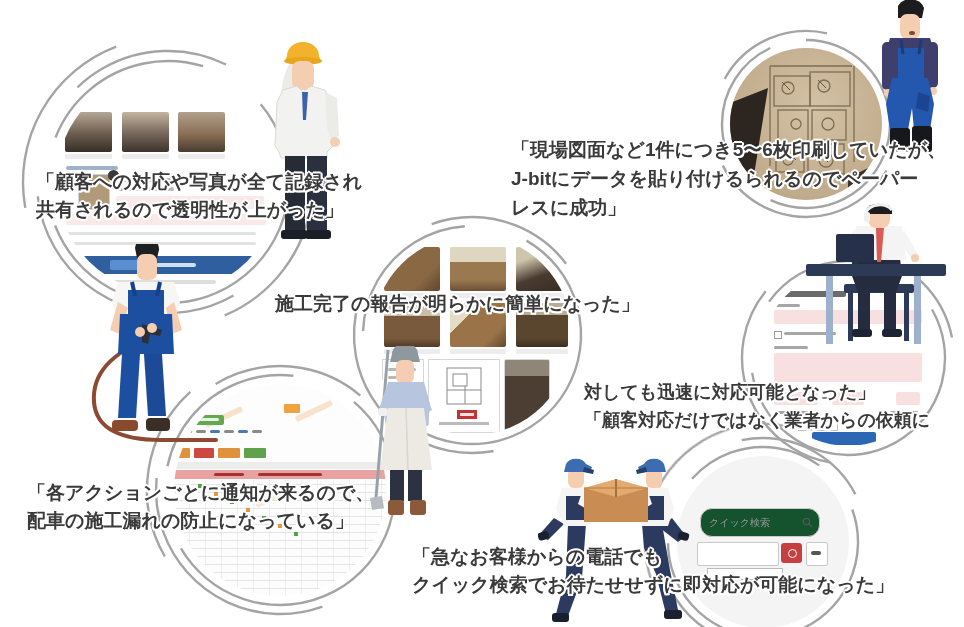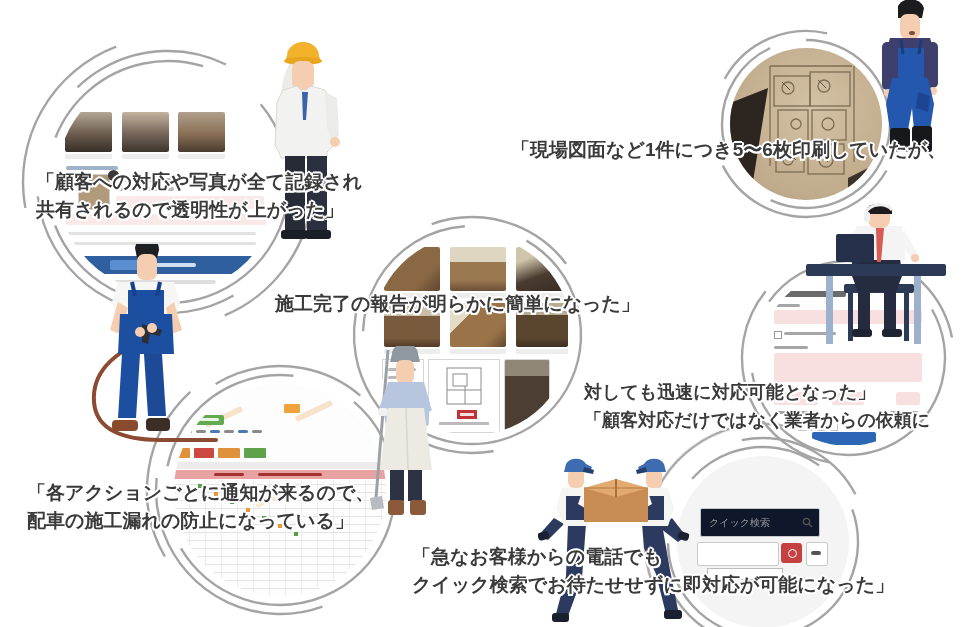--- a/index.html
+++ b/index.html
@@ -174,21 +174,21 @@
     <div class="abs" style="left:24px;top:100px;width:4px;height:4px;background:#55a045;"></div>
     <div class="abs" style="left:40px;top:108px;width:4px;height:4px;background:#e8953c;"></div>
     <div class="abs" style="left:56px;top:116px;width:4px;height:4px;background:#55a045;"></div>
     <div class="abs" style="left:72px;top:124px;width:4px;height:4px;background:#e8953c;"></div>
     <div class="abs" style="left:88px;top:132px;width:4px;height:4px;background:#55a045;"></div>
     <div class="abs" style="left:104px;top:140px;width:4px;height:4px;background:#e8953c;"></div>
     <div class="abs" style="left:120px;top:148px;width:4px;height:4px;background:#55a045;"></div>
   </div>
 
   <div class="shot" style="left:677px;top:456px;width:172px;height:172px;background:#f4f4f4;">
-    <div class="abs" style="left:23px;top:52px;width:118px;height:27px;background:#0f172a;border:1px solid #c9c9c9;border-radius:2px;">
+    <div class="abs" style="left:23px;top:52px;width:118px;height:27px;background:#14532d;border:1px solid #c9c9c9;border-radius:12px;">
       <span class="abs" style="left:8px;top:7px;font-size:10px;color:#9a9a9a;">クイック検索</span>
       <svg class="abs" style="right:6px;top:8px;" width="11" height="11" viewBox="0 0 11 11">
         <circle cx="4.5" cy="4.5" r="3.2" fill="none" stroke="#555" stroke-width="1.3"></circle>
         <line x1="7" y1="7" x2="10" y2="10" stroke="#555" stroke-width="1.3"></line>
       </svg>
     </div>
     <div class="abs" style="left:20px;top:86px;width:80px;height:22px;background:#fff;border:1px solid #c9c9c9;border-radius:2px;"></div>
     <div class="abs" style="left:104px;top:87px;width:21px;height:20px;background:#c54040;border-radius:3px;">
       <div class="abs" style="left:7px;top:6px;width:7px;height:7px;border:1.5px solid #fff;border-radius:50%;"></div>
     </div>
@@ -324,20 +324,22 @@
     <path d="M126,16 a11,9 0 0 0 -20,0 l-6,3 l2,5 h26 z" fill="#3e6cb0"></path>
     <path d="M108,19 l-10,3 l1,4 l10,-2 z" fill="#23406e"></path>
   </svg>
 
   <div class="quote" style="left:36px;top:168px;">
     <span>「顧客への対応や写真が全て記録され</span>
     <span>共有されるので透明性が上がった」</span>
   </div>
   <div class="quote" style="left:511px;top:135px;line-height:29px;">
     <span>「現場図面など1件につき5〜6枚印刷していたが、</span>
+    <span>J-bitにデータを貼り付けるられるのでペーパー</span>
+    <span>レスに成功」</span>
   </div>
   <div class="quote" style="left:275px;top:290px;">
     <span>施工完了の報告が明らかに簡単になった」</span>
   </div>
   <div class="quote small" style="left:584px;top:378px;">
     <span>対しても迅速に対応可能となった」</span>
     <span>「顧客対応だけではなく業者からの依頼に</span>
   </div>
   <div class="quote" style="left:27px;top:479px;">
     <span>「各アクションごとに通知が来るので、</span>

